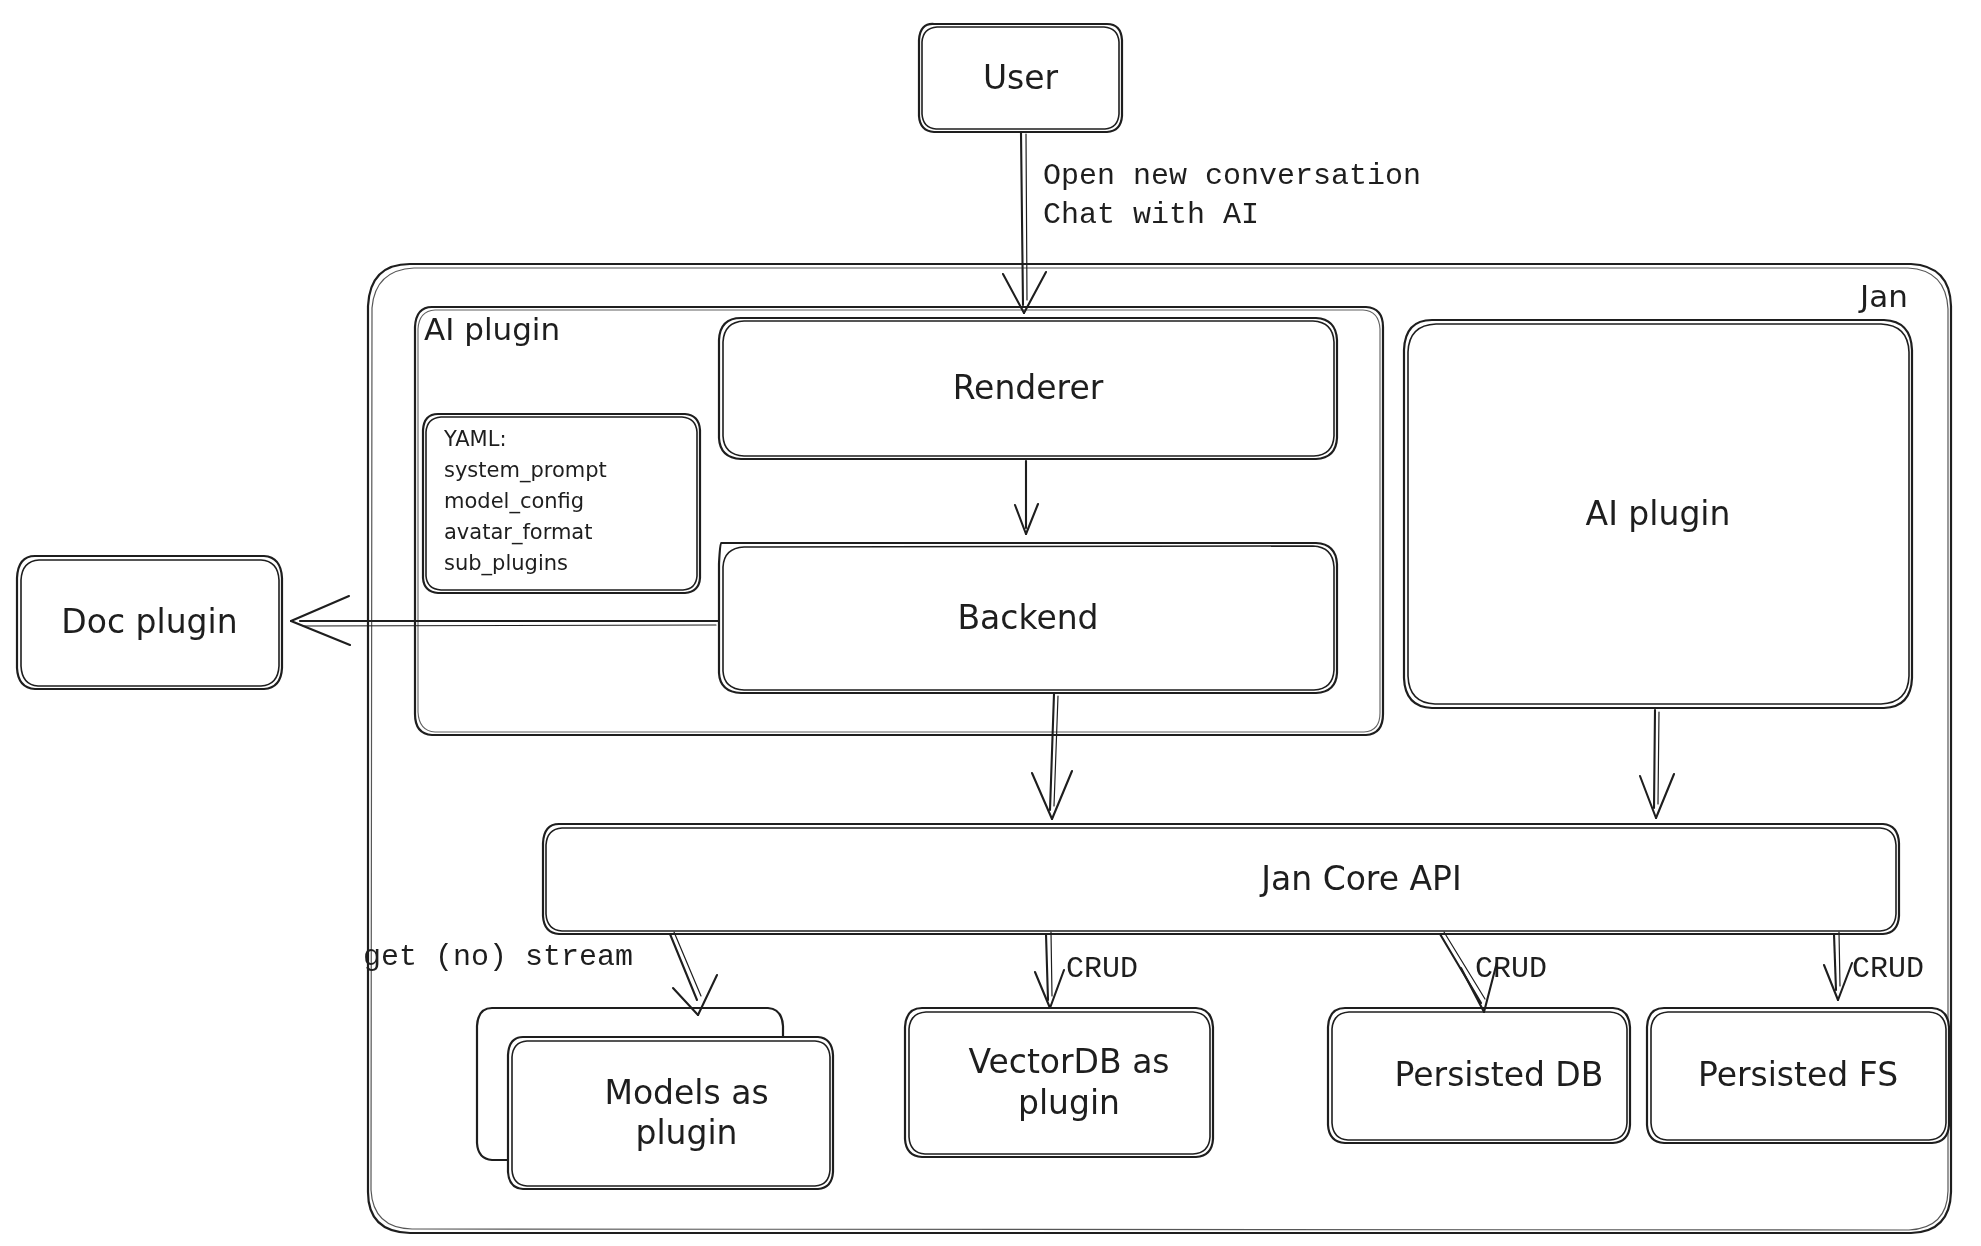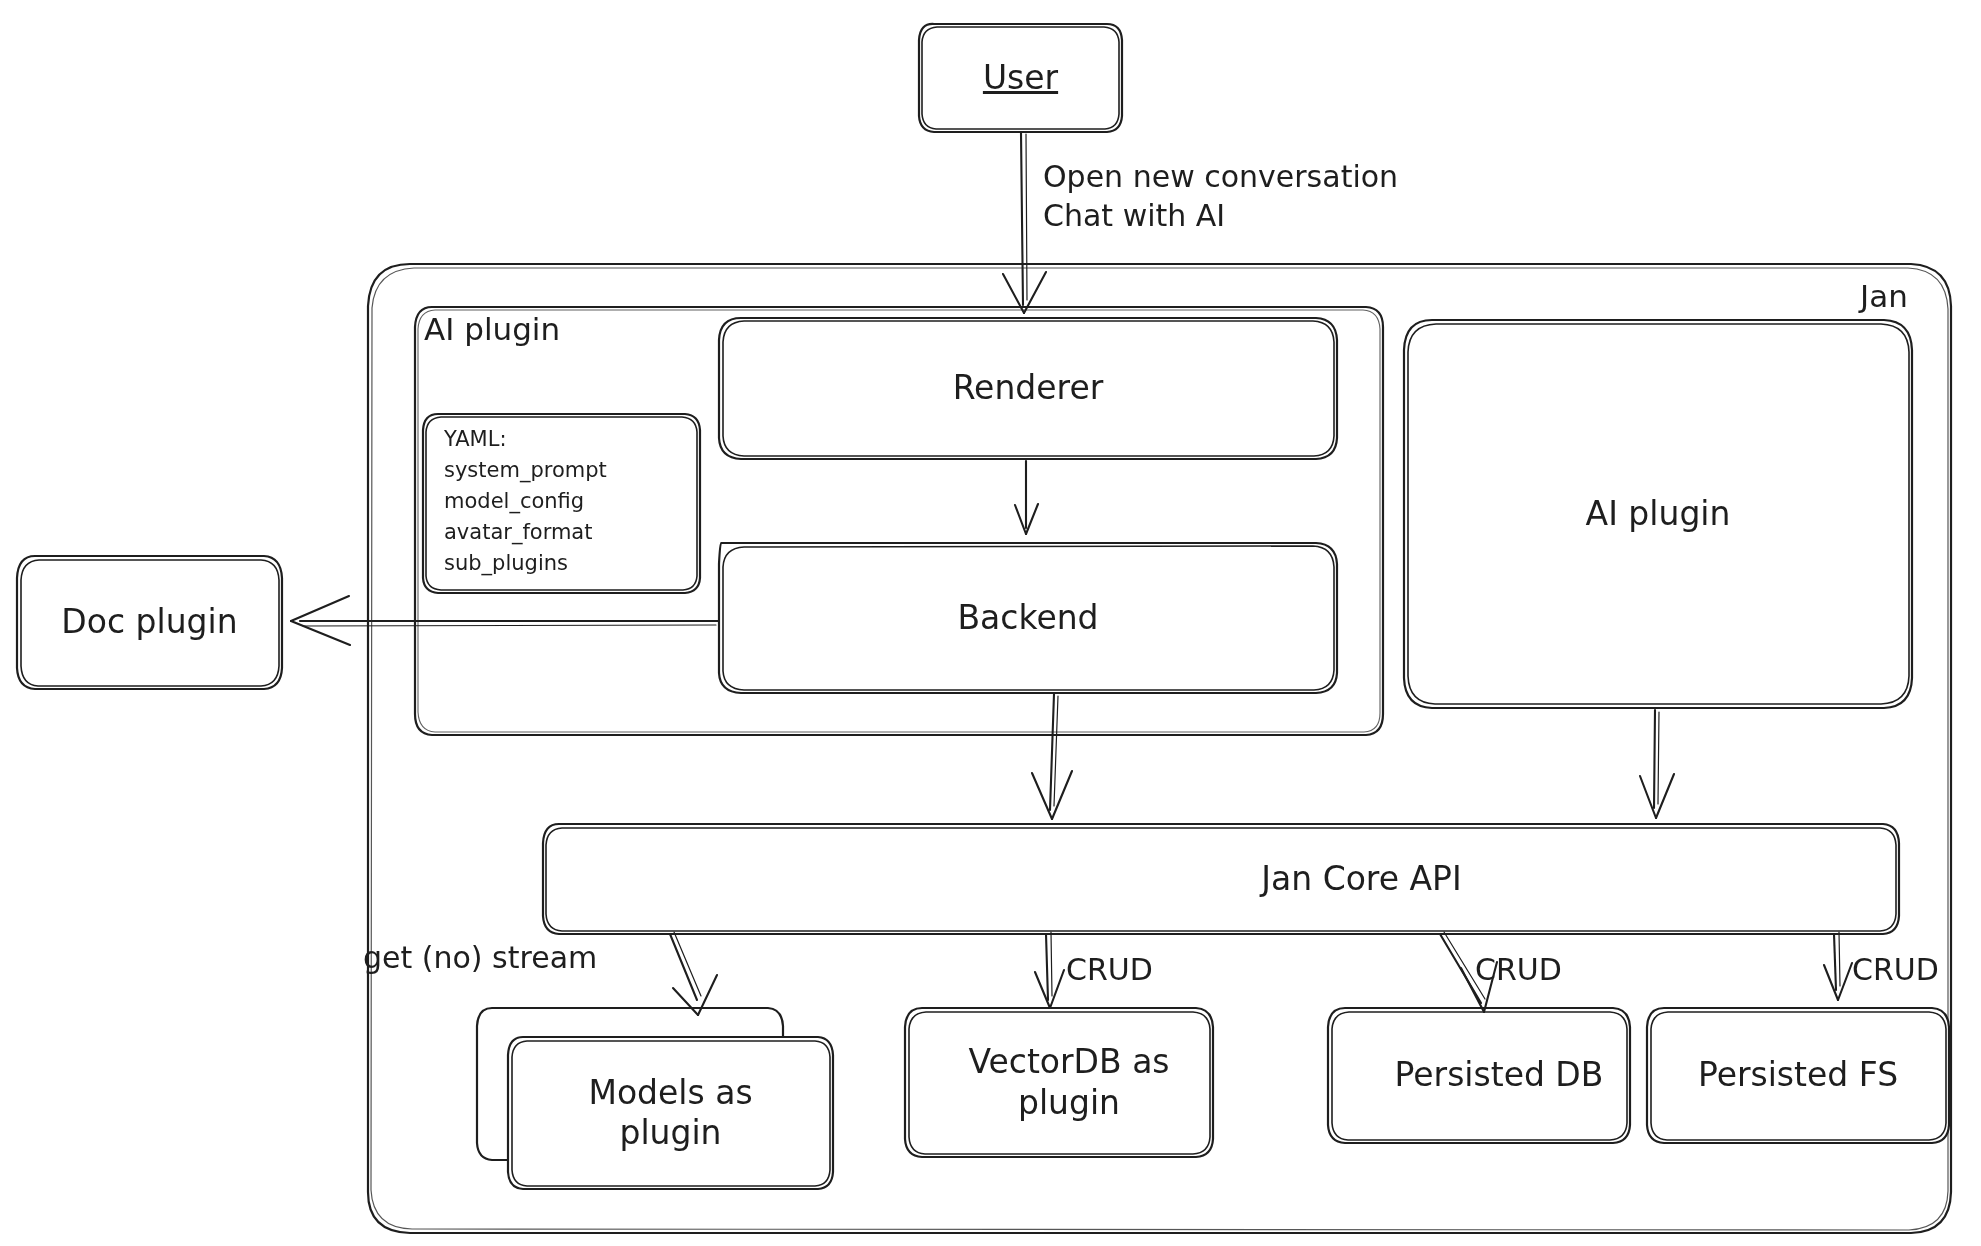--- a/index.html
+++ b/index.html
@@ -63,20 +63,21 @@
     font-family: "DejaVu Sans", sans-serif;
     line-height: 1.22;
     user-select: none;
   }
   .edge-label {
     position: absolute;
     font-size: 30px;
     color: #1e1e1e;
     line-height: 1.3;
     white-space: pre;
+    font-family: Liberation Mono, monospace;
   }
   .frame-label {
     position: absolute;
     font-size: 31px;
     color: #1e1e1e;
     white-space: pre;
   }
   .yaml-text {
     position: absolute;
     font-size: 21px;
@@ -219,33 +220,33 @@
       <path class="arrow" d="M 1824,965 L 1838,1000"></path>
       <path class="arrow" d="M 1852,963 L 1838,1000"></path>
     </g>
 
   </svg>
 
   <div class="frame-label" style="left:1860px; top:278px;">Jan</div>
 
   <div class="frame-label" style="left:424px; top:311px;">AI plugin</div>
 
-  <div class="node-wrap" style="left:919px; top:24px; width:203px; height:108px;text-decoration:underline;">User</div>
+  <div class="node-wrap" style="left:919px; top:24px; width:203px; height:108px;">User</div>
 
   <div class="node-wrap" style="left:719px; top:318px; width:618px; height:141px;">Renderer</div>
 
   <div class="node-wrap" style="left:719px; top:543px; width:618px; height:150px;text-align:center;">Backend</div>
 
   <div class="node-wrap" style="left:1404px; top:320px; width:508px; height:388px;">AI plugin</div>
 
   <div class="node-wrap" style="left:17px; top:556px; width:265px; height:133px;">Doc plugin</div>
 
   <div class="node-wrap" style="left:543px; top:824px; width:1637px; height:110px;">Jan Core API</div>
 
-  <div class="node-wrap" style="left:508px; top:1037px; width:325px; height:152px; white-space:pre-line;">Models as
+  <div class="node-wrap" style="left:508px; top:1037px; width:325px; height:152px; white-space:pre-line;padding-left:16px;">Models as
 plugin</div>
 
   <div class="node-wrap" style="left:905px; top:1008px; width:328px; height:149px; white-space:pre-line;">VectorDB as
 plugin</div>
 
   <div class="node-wrap" style="left:1328px; top:1008px; width:342px; height:135px;">Persisted DB</div>
 
   <div class="node-wrap" style="left:1647px; top:1008px; width:302px; height:135px;">Persisted FS</div>
 
   <div class="yaml-text" style="left:444px; top:425px;">YAML:</div>

